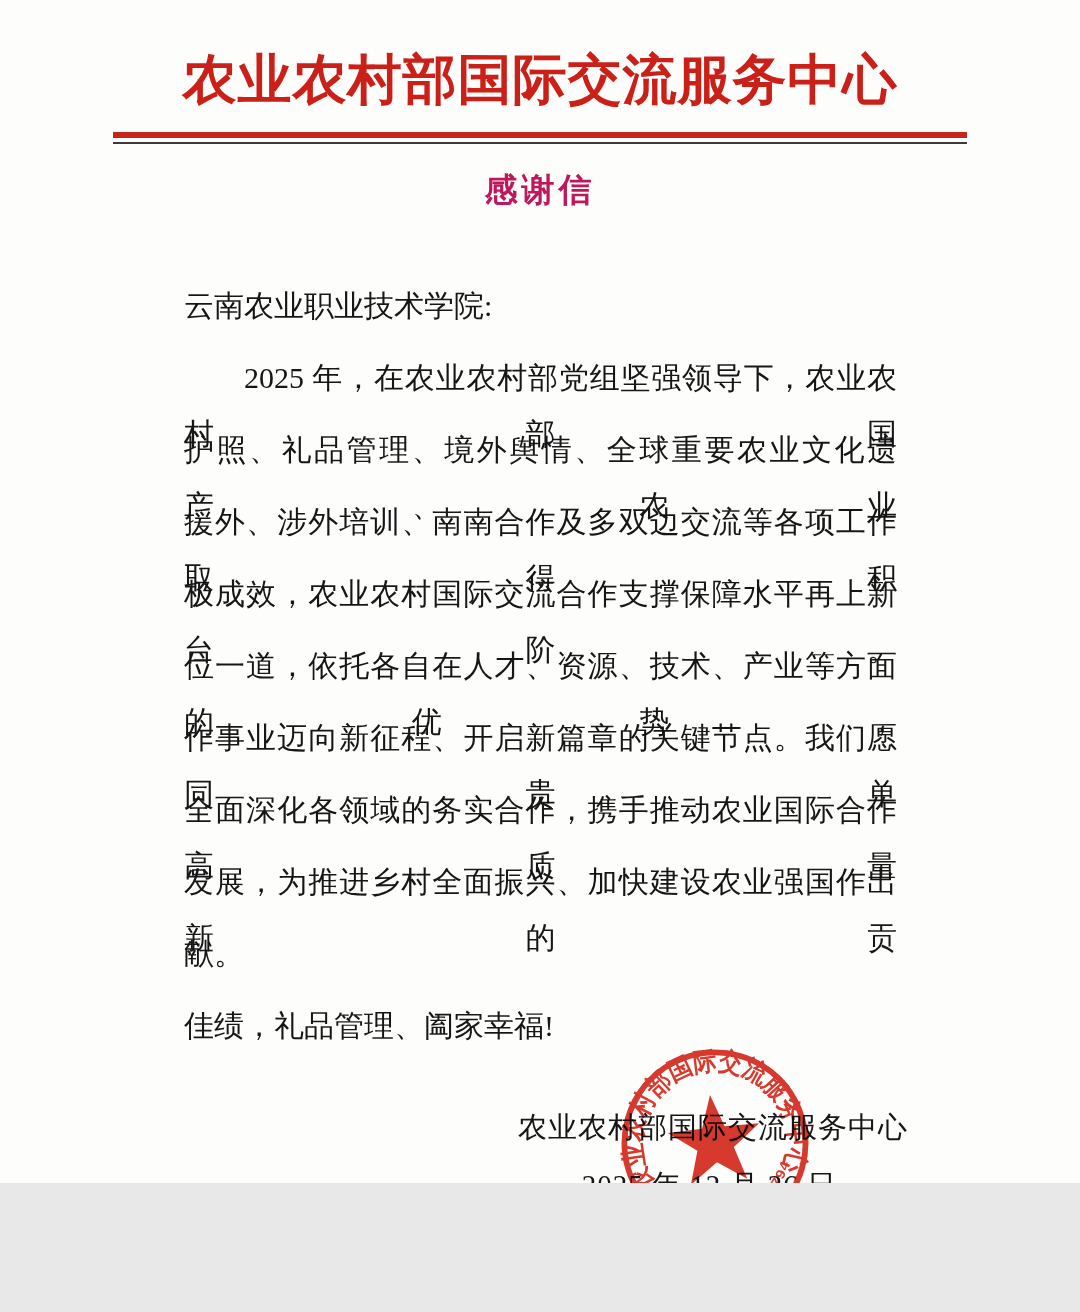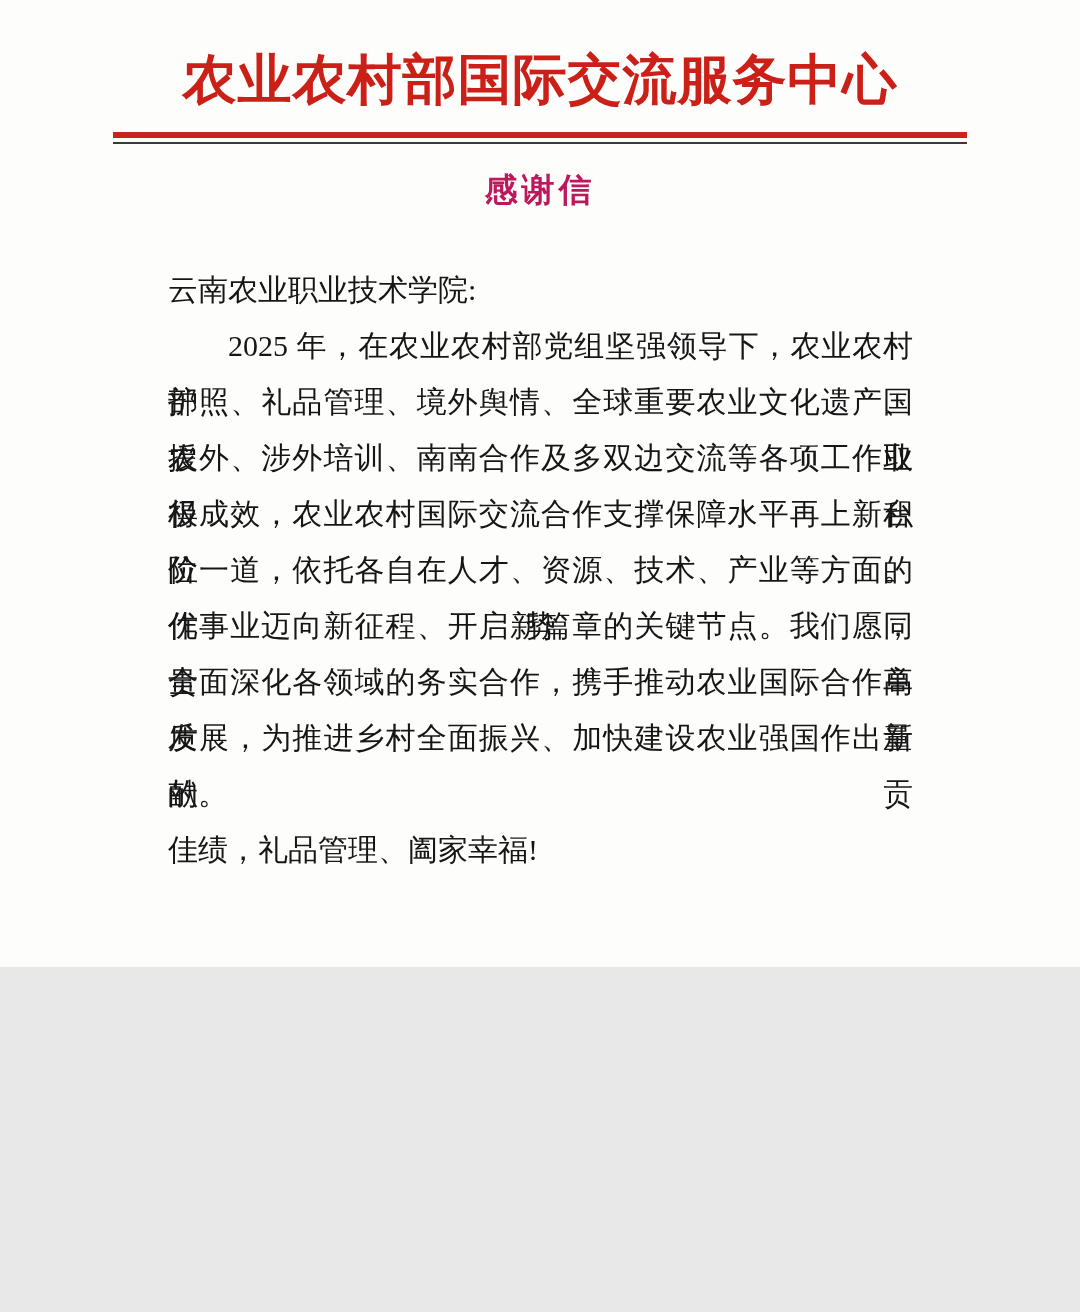--- a/index.html
+++ b/index.html
@@ -4,21 +4,21 @@
 <style>
   html, body {
     margin: 0;
     padding: 0;
     background: #e8e8e8;
     font-family: "Liberation Serif", "DejaVu Serif", serif;
   }
   .page {
     position: relative;
     width: 1080px;
-    height: 967px;
+    height: 1183px;
     margin: 0 auto;
     background: #fdfdfc;
     overflow: hidden;
     color: #1a1a1a;
     text-decoration: underline;
   }
 
   
   .letterhead {
     position: absolute;
@@ -63,21 +63,21 @@
   }
 
   
   .letter-body {
     position: absolute;
     top: 262px;
     left: 168px;
     width: 745px;
   }
   .body-line {
-    margin: 0;
+    margin: 16px;
     font-size: 30px;
     line-height: 56px;
     height: 56px;
     white-space: nowrap;
     color: #161616;
   }
   .body-line.fill {
     white-space: normal;
     text-align: justify;
     text-align-last: justify;

